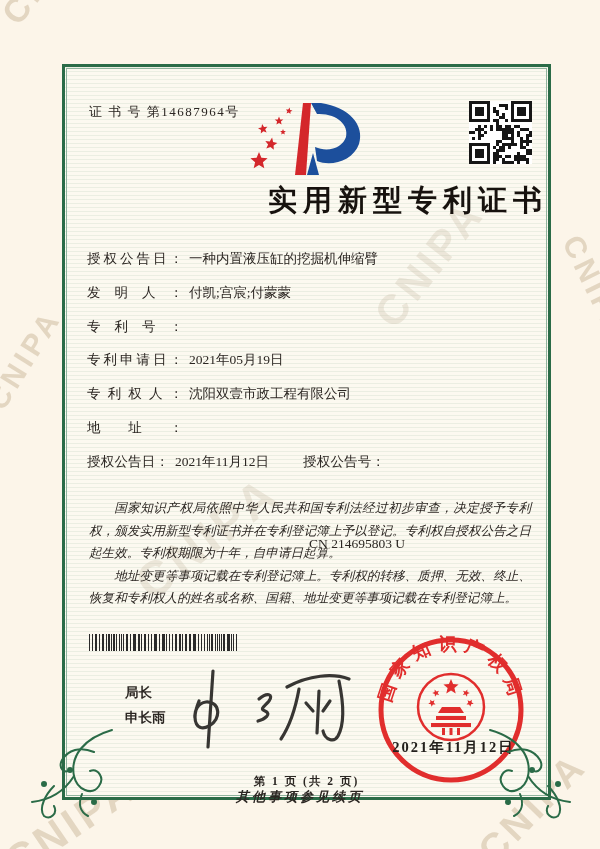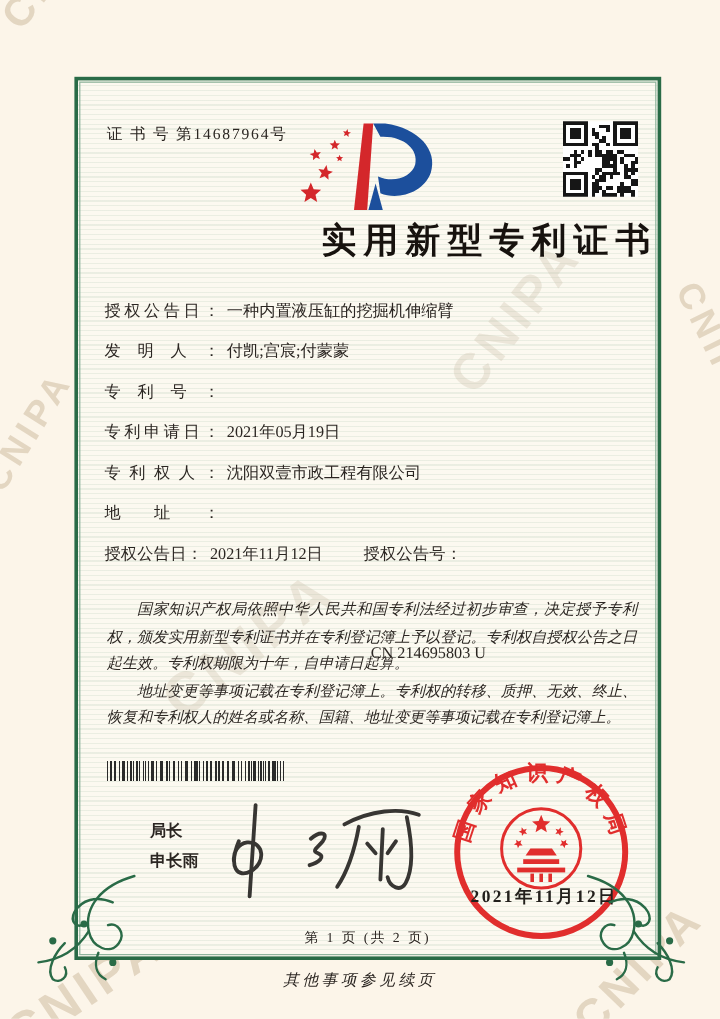--- a/index.html
+++ b/index.html
@@ -47,22 +47,22 @@
   .paras p{margin:0;text-indent:2em;}
   
   .barcode{position:absolute;left:24px;top:567px;width:152px;height:17px;}
   .director{position:absolute;left:26px;top:614px;font-size:13.5px;font-weight:600;line-height:1.85;margin-left:34px;}
   .signature{position:absolute;left:96px;top:594px;width:200px;height:100px;}
   .seal{position:absolute;left:311px;top:568px;width:150px;height:150px;opacity:0.93;}
   .sealdate{
     position:absolute;left:296px;top:671px;width:185px;text-align:center;
     font-size:14.5px;font-weight:700;letter-spacing:2px;color:#23201c;
   }
-  .pageinfo{position:absolute;left:0;bottom:8px;width:100%;text-align:center;font-size:11.5px;letter-spacing:2px;}
-  .note{position:absolute;left:0;top:808px;width:600px;text-align:center;font-size:13px;font-style:italic;letter-spacing:3px;}
+  .pageinfo{position:absolute;left:0;bottom:8px;width:100%;text-align:center;font-size:11.5px;letter-spacing:2px;font-weight:bold;}
+  .note{position:absolute;left:0;top:788px;width:600px;text-align:center;font-size:13px;font-style:italic;letter-spacing:3px;font-weight:bold;}
   .flourish{position:absolute;width:92px;height:96px;}
   .flourish.bl{left:24px;top:724px;}
   .flourish.br{left:486px;top:724px;transform:scaleX(-1);}
 </style>
 </head>
 <body>
 
 <div class="wm" style="left:-6px;top:8px;font-size:34px;transform:rotate(-52deg);">CNIPA</div>
 <div class="wm" style="left:586px;top:230px;font-size:30px;transform:rotate(64deg);">CNIPA</div>
 <div class="wm" style="left:-20px;top:398px;font-size:30px;transform:rotate(-58deg);">CNIPA</div>

